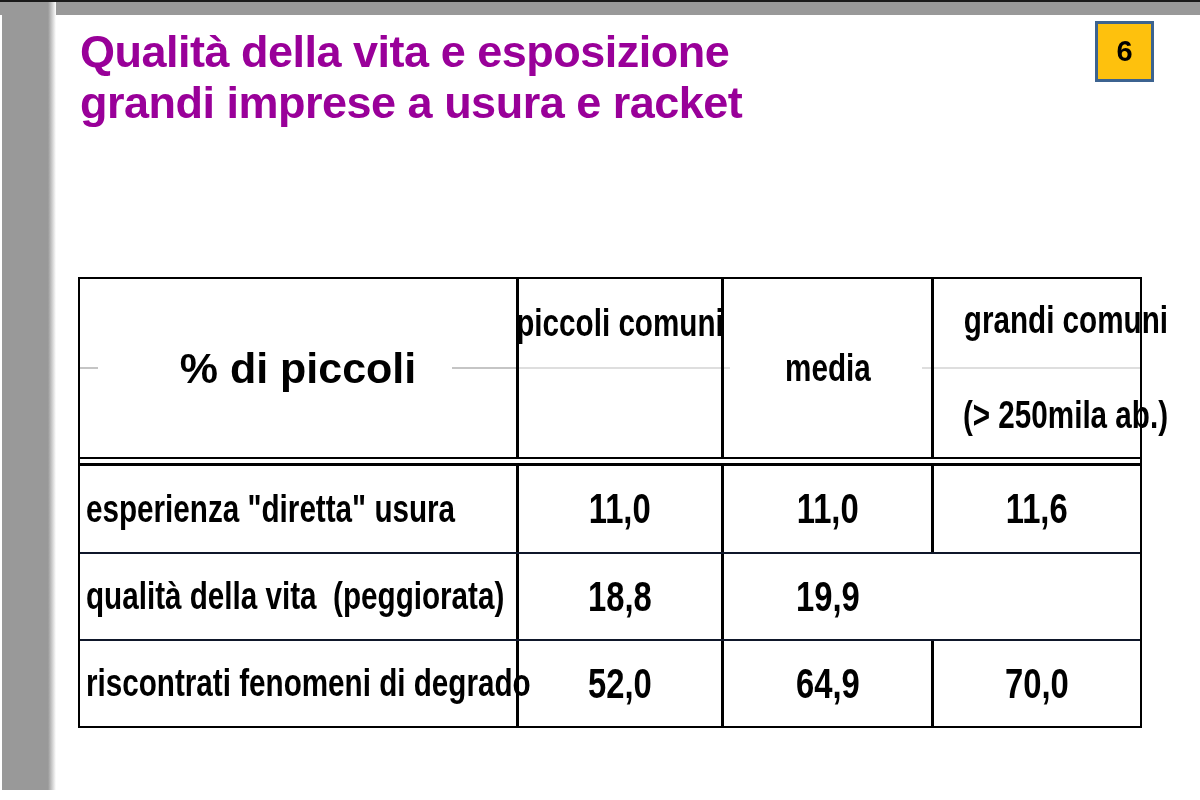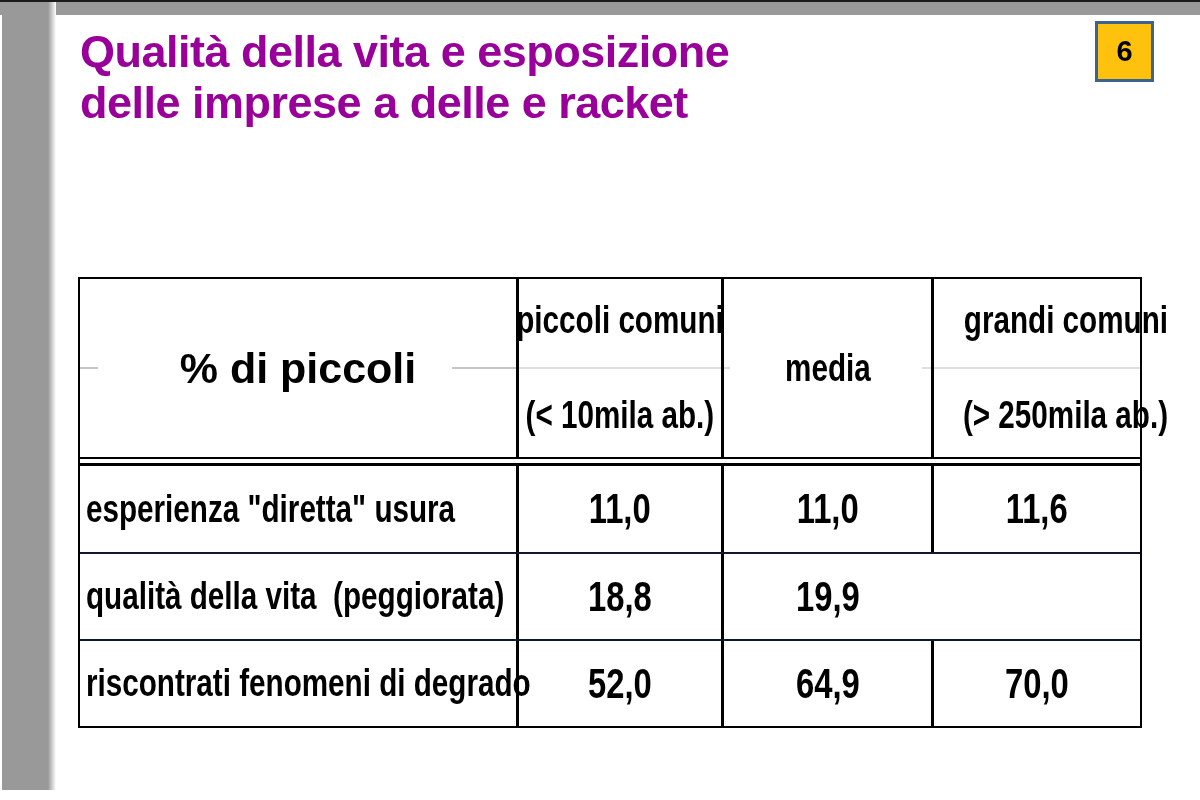--- a/index.html
+++ b/index.html
@@ -60,21 +60,21 @@
   <div class="top-line"></div>
   <div class="band band-top"></div>
   <div class="band band-left"></div>
   <div class="band-left-fade"></div>
   <div class="band band-right"></div>
 
   <div class="page">
 
     <div class="title">
       <div>Qualità della vita e esposizione</div>
-      <div>delle imprese a delle e racket</div>
+      <div>grandi imprese a usura e racket</div>
     </div>
 
     <div class="badge">
       <span>6</span>
     </div>
 
     <div class="tbl">
 
       <div class="hdr">
         <div class="hdr-mid-line"></div>
@@ -83,23 +83,20 @@
         <div class="nub" style="left:0;width:18px;"></div>
         <div class="nub" style="left:372px;width:64px;"></div>
 
         <div class="hcell">
           <span class="responses">% di piccoli</span>
         </div>
 
         <div class="hcell stack bl">
           <div class="h-line">
               <span class="cond hdr-font">piccoli comuni</span>
-            </div>
-          <div class="h-line">
-              <span class="cond hdr-font">(&lt; 10mila ab.)</span>
             </div>
         </div>
 
         <div class="hcell bl">
           <span class="cond hdr-font">media</span>
         </div>
 
         <div class="hcell stack bl">
           <div class="h-line">
               <span class="cond hdr-font">grandi comuni</span>

